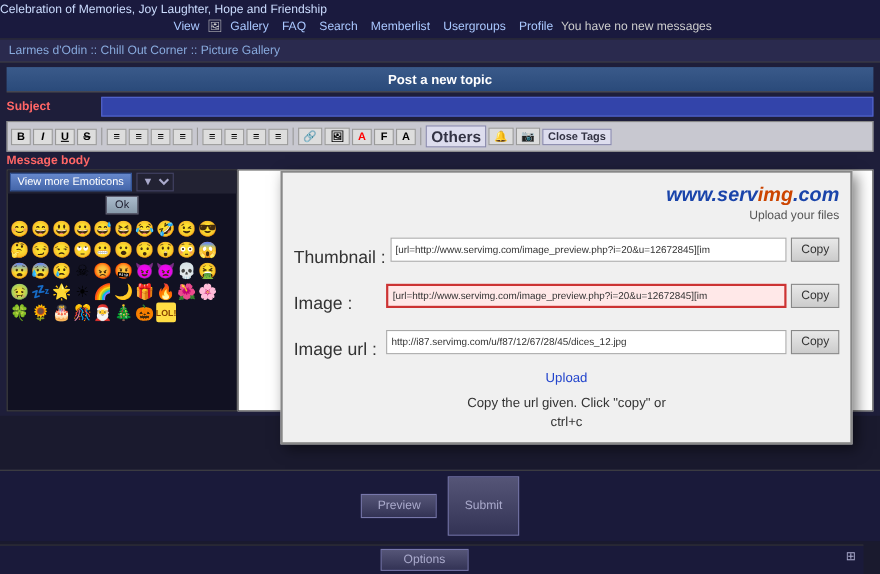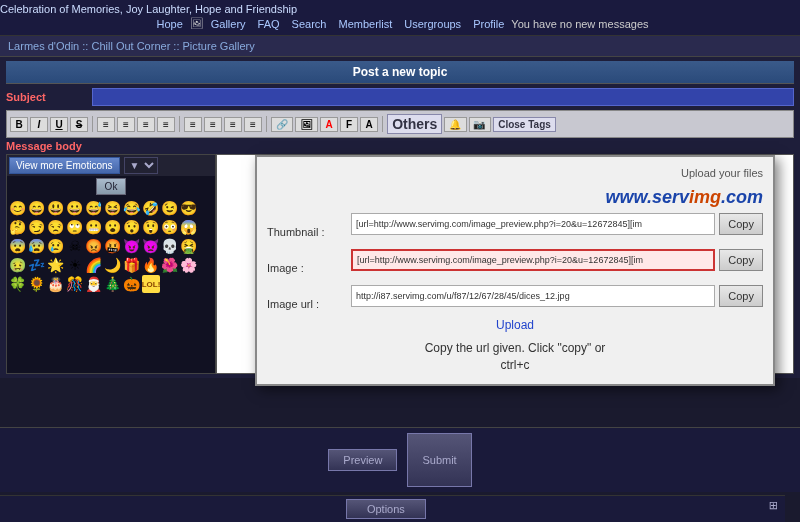--- a/index.html
+++ b/index.html
@@ -242,21 +242,21 @@
       padding: 10px;
     }
     .popup-row {
       display: flex;
       align-items: center;
       margin-bottom: 8px;
       gap: 4px;
     }
     .popup-row-label {
       color: #333;
-      font-size: 11px;
+      font-size: 16px;
       min-width: 80px;
       margin-top: 16px;
     }
     .popup-input {
       flex: 1;
       border: 1px solid #aaa;
       background: #fff;
       color: #333;
       font-size: 10px;
       padding: 2px 4px;
@@ -341,21 +341,21 @@
     }
   </style>
 </head>
 <body>
 
 <div style="position:relative; width:800px; height:522px; overflow:hidden;">
 
   <div class="top-nav">
     <div class="site-title">Celebration of Memories, Joy Laughter, Hope and Friendship</div>
     <div class="nav-row">
-      <a>Hope</a>
+      <a>View</a>
       <span>🖼</span>
       <a>Gallery</a>
       <a>FAQ</a>
       <a>Search</a>
       <a>Memberlist</a>
       <a>Usergroups</a>
       <a>Profile</a>
       <span>You have no new messages</span>
     </div>
   </div>
@@ -473,24 +473,24 @@
 
       <div class="message-textarea-wrap">
         <textarea class="message-textarea" style=""></textarea>
       </div>
 
     </div>
 
   </div>
 
   <div class="popup-overlay">
-    <div style="text-align:right; color:#555; font-size:11px; margin-bottom:8px;">Upload your files</div>
     <div style="display:flex; justify-content:flex-end; align-items:center; margin-bottom:2px;">
       <span style="color:#1a44aa; font-size:18px; font-weight:bold; font-style:italic;">www.serv<span style="color:#cc4400;">img</span>.com</span>
     </div>
+    <div style="text-align:right; color:#555; font-size:11px; margin-bottom:8px;">Upload your files</div>
 
     <div class="popup-row">
       <span class="popup-row-label">Thumbnail :</span>
       <input class="popup-input" type="text" style="font-size: 9px;" value="[url=http://www.servimg.com/image_preview.php?i=20&amp;u=12672845][im">
       <button class="popup-copy-btn">Copy</button>
     </div>
 
     <div class="popup-row" style="position:relative;">
       <span class="popup-row-label">Image :</span>
       <input class="popup-input highlighted" type="text" style="font-size: 9px;" value="[url=http://www.servimg.com/image_preview.php?i=20&amp;u=12672845][im">

